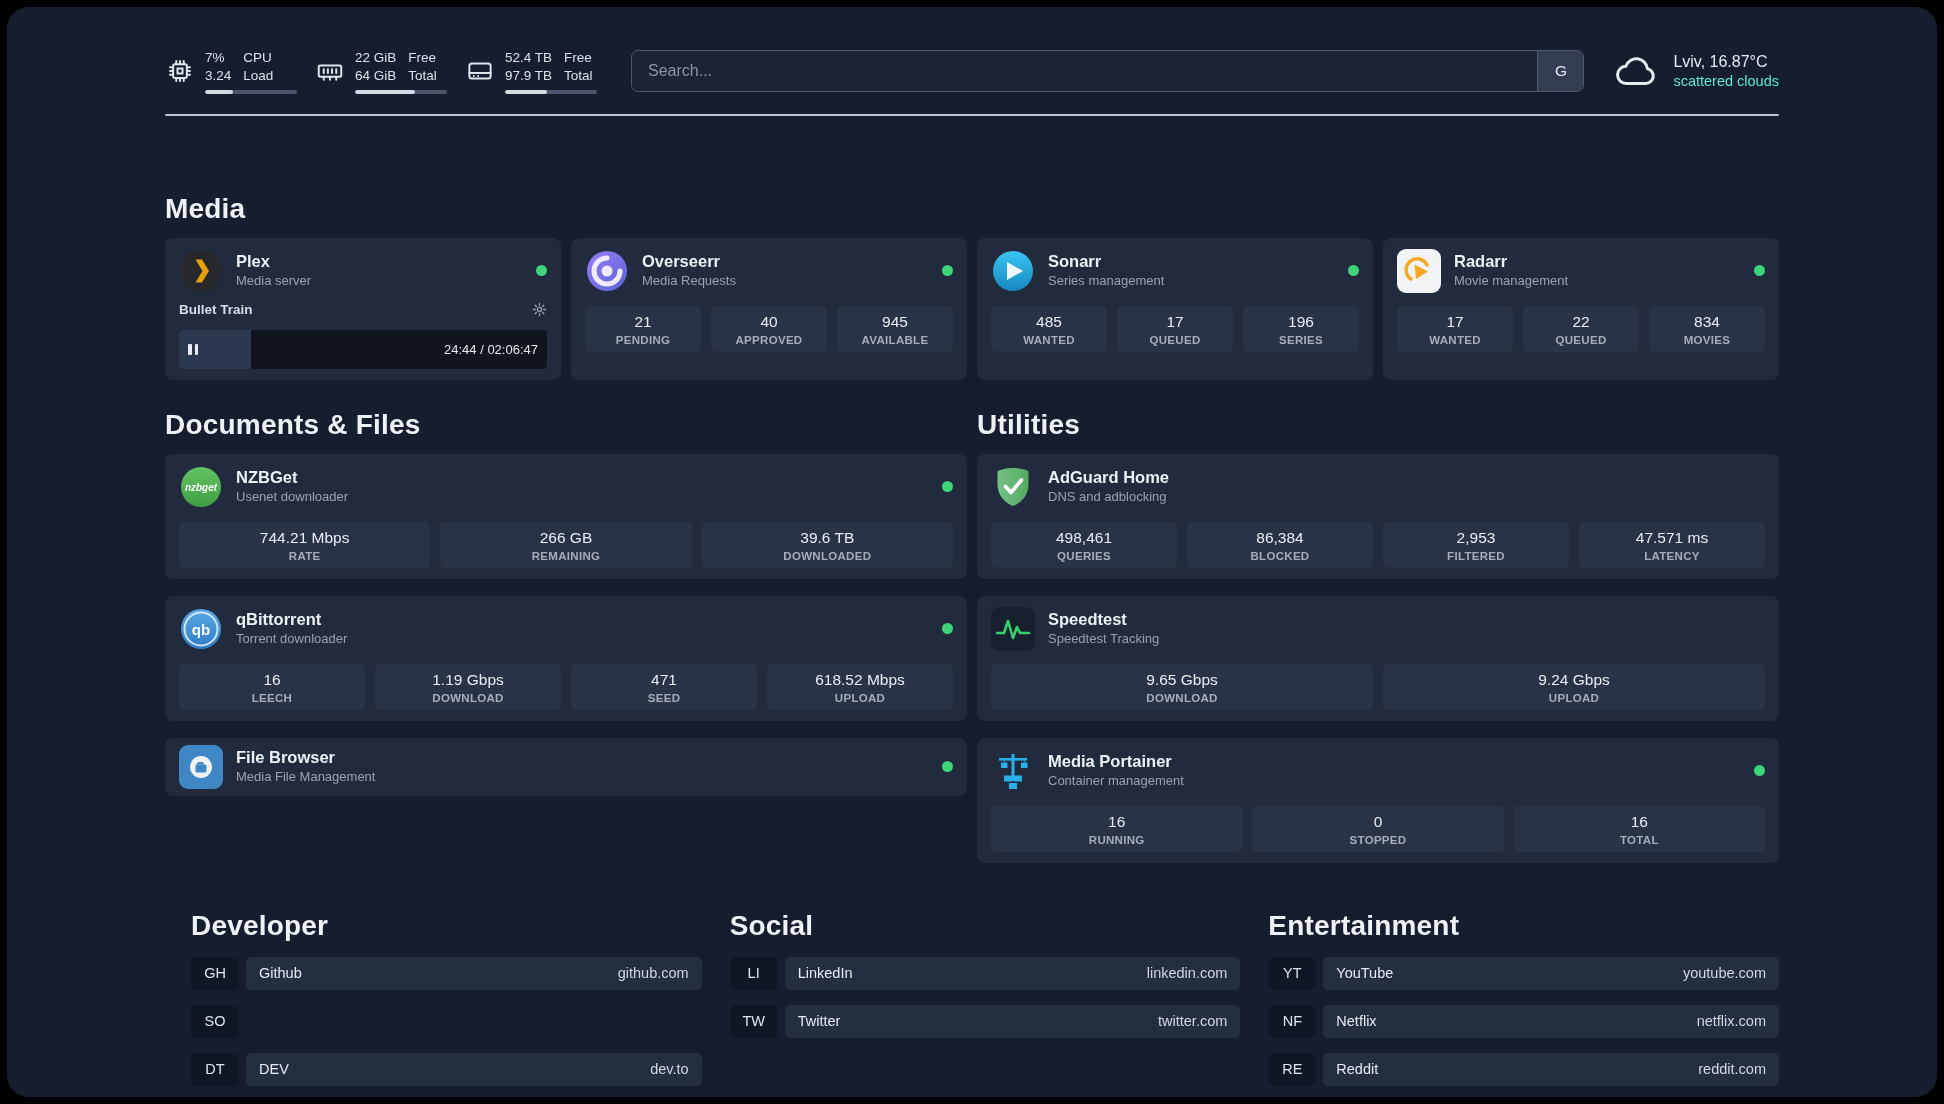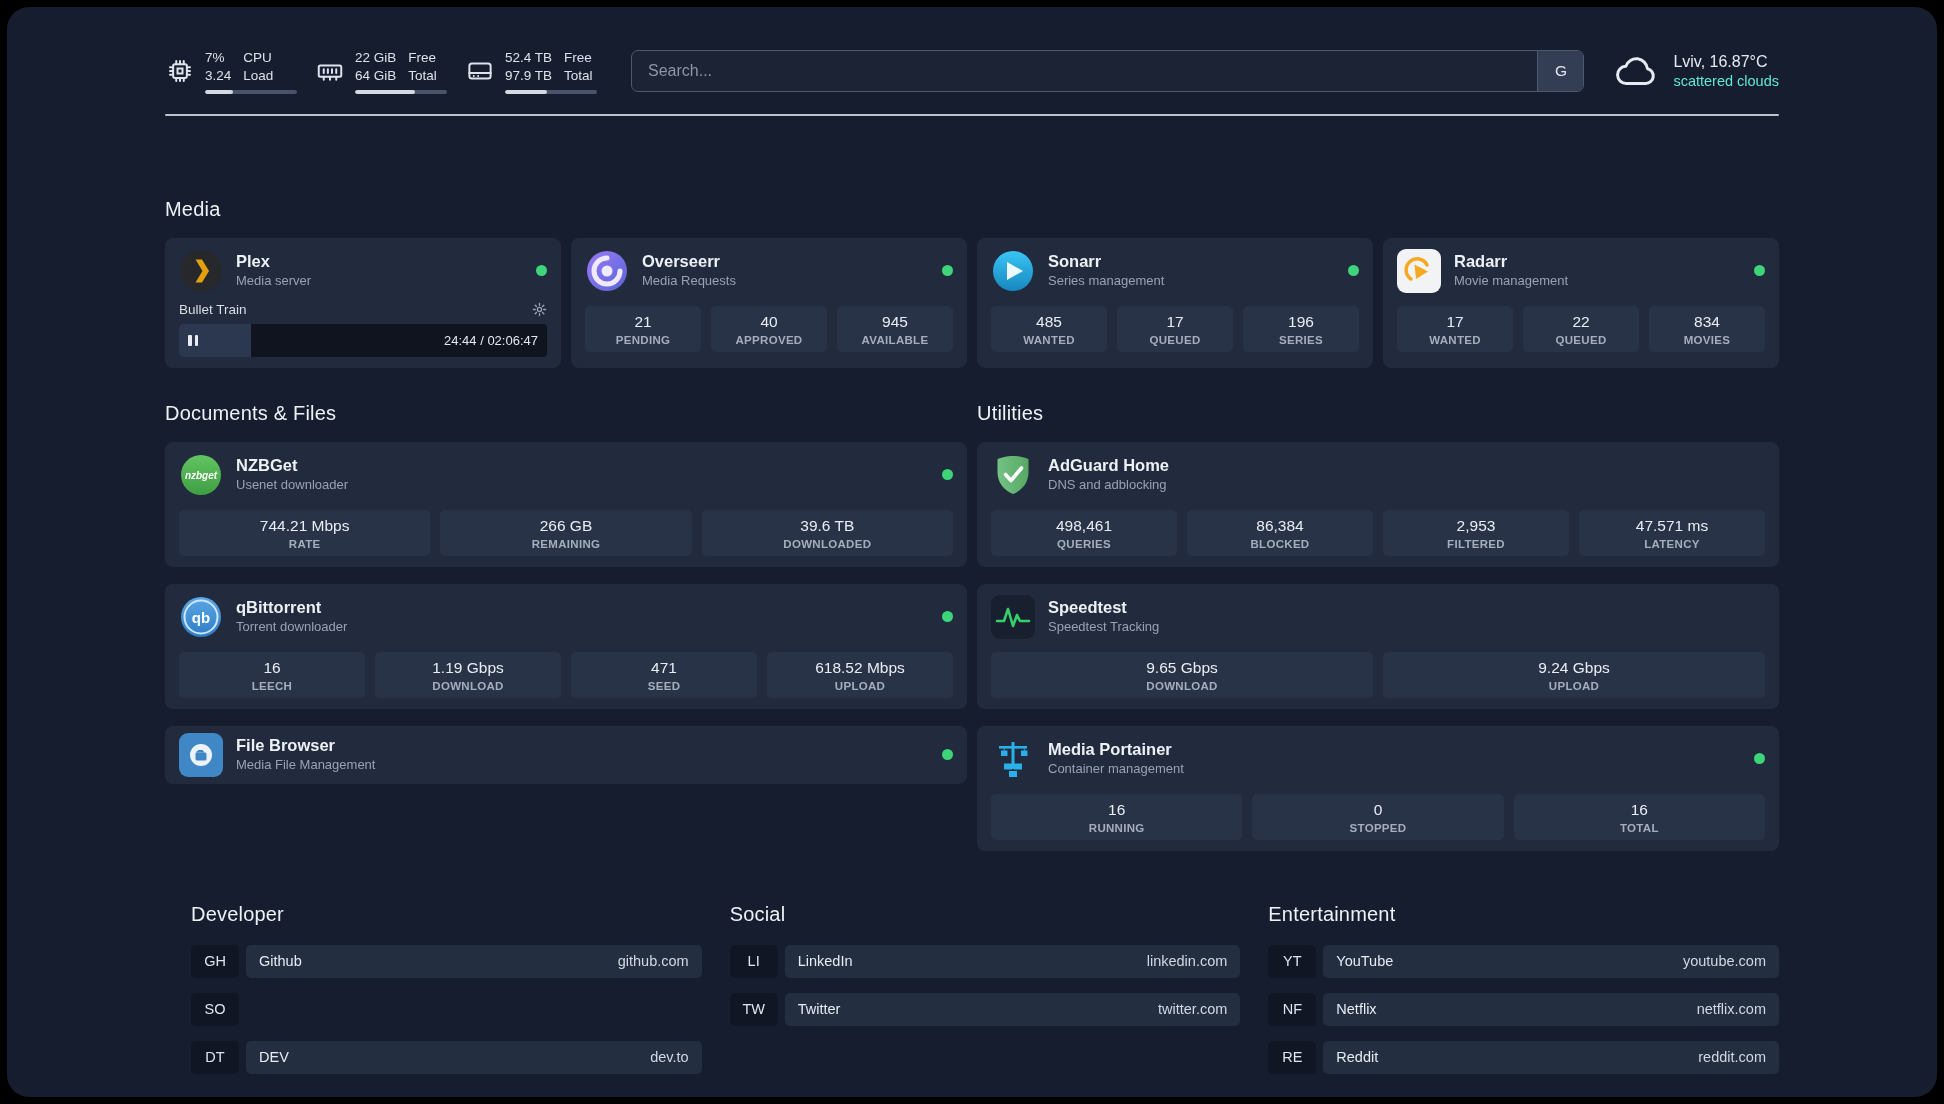--- a/index.html
+++ b/index.html
@@ -20,39 +20,39 @@
   .search input{flex:1;background:transparent;border:0;outline:0;color:#dfe4ec;font-size:16px;padding:0 16px;font-family:inherit;}
   .search input::placeholder{color:#8d96a8;}
   .search-btn{width:46px;background:#333e55;border:0;border-left:1.5px solid #4d596f;color:#e3e8f0;font-size:15.5px;cursor:pointer;font-family:inherit;}
   .weather{display:flex;align-items:center;gap:13px;}
   .weather-text{display:flex;flex-direction:column;line-height:1.35;}
   .w-loc{font-size:16px;color:#e6eaf1;}
   .w-cond{font-size:14.5px;color:#5eead4;}
   .divider{height:2px;background:#d9dee6;opacity:.85;margin-top:20px;border-radius:1px;}
 
   
-  .section-title{font-size:20px;font-weight:400;color:#eef1f6;letter-spacing:.2px;line-height:30px;}
+  .section-title{font-size:28px;font-weight:700;color:#eef1f6;letter-spacing:.2px;line-height:30px;}
   .media-section{margin-top:78px;}
   .media-grid{display:grid;grid-template-columns:repeat(4,1fr);gap:10px;margin-top:14px;}
   .card{background:#212b3d;border-radius:8px;padding:11px 14px;cursor:pointer;}
   .card-header{display:flex;align-items:center;gap:13px;}
   .icon-tile{width:44px;height:44px;flex:none;display:flex;align-items:center;justify-content:center;}
   .card-titles{display:flex;flex-direction:column;line-height:1.3;}
   .card-name{font-size:16.5px;font-weight:600;color:#edf0f5;}
   .card-sub{font-size:13px;color:#99a2b4;}
   .status-dot{width:11px;height:11px;border-radius:50%;background:#3dd47a;margin-left:auto;flex:none;}
   .stats-row{display:flex;gap:10px;margin-top:13px;}
   .stat{flex:1;background:#293347;border-radius:5px;text-align:center;padding:7px 4px 6px;}
   .stat-value{display:block;font-size:15.5px;color:#e9edf3;}
   .stat-label{display:block;font-size:11.5px;font-weight:700;color:#a6aebd;margin-top:3px;letter-spacing:.3px;}
 
   
-  .player-title-row{display:flex;align-items:flex-end;justify-content:space-between;margin-top:9px;font-size:13.5px;color:#d8dde6;}
+  .player-title-row{display:flex;align-items:flex-end;justify-content:space-between;margin-top:9px;font-size:13.5px;color:#d8dde6;font-weight:bold;}
   .gear{display:flex;cursor:pointer;}
-  .player-bar{position:relative;margin-top:7px;height:33px;background:#0f141f;border-radius:4px;display:flex;align-items:center;overflow:hidden;cursor:pointer;}
+  .player-bar{position:relative;margin-top:13px;height:39px;background:#0f141f;border-radius:4px;display:flex;align-items:center;overflow:hidden;cursor:pointer;}
   .player-fill{position:absolute;left:0;top:0;bottom:0;background:#2c3850;width:0;}
   .pause{position:relative;display:flex;gap:3px;margin-left:9px;cursor:pointer;}
   .pause i{display:block;width:3.5px;height:11px;background:#e9edf3;border-radius:1px;}
   .player-time{position:relative;margin-left:auto;padding-right:9px;font-size:13px;color:#e3e8f0;}
 
   .two-col{display:grid;grid-template-columns:1fr 1fr;gap:10px;margin-top:30px;}
   .card-stack{display:flex;flex-direction:column;gap:17px;margin-top:14px;}
   .card.compact{padding:7px 14px;}
 
   

